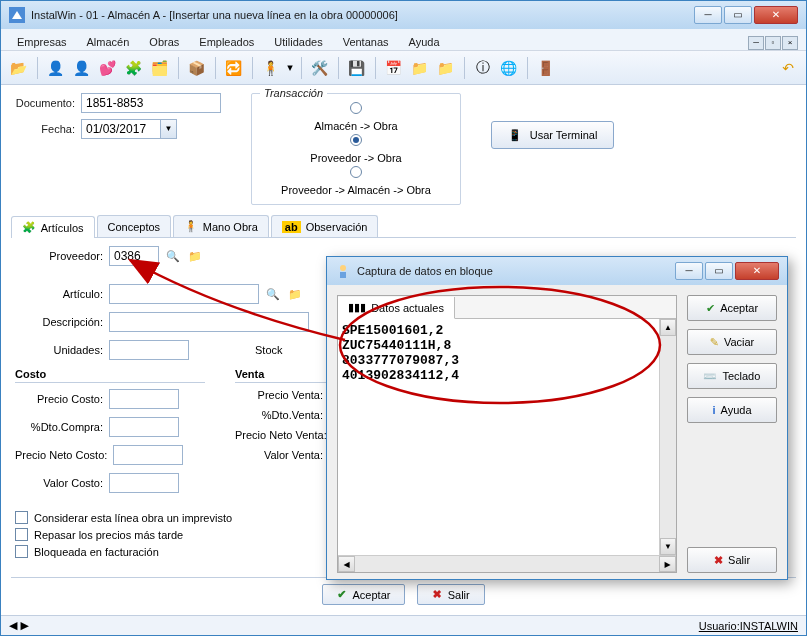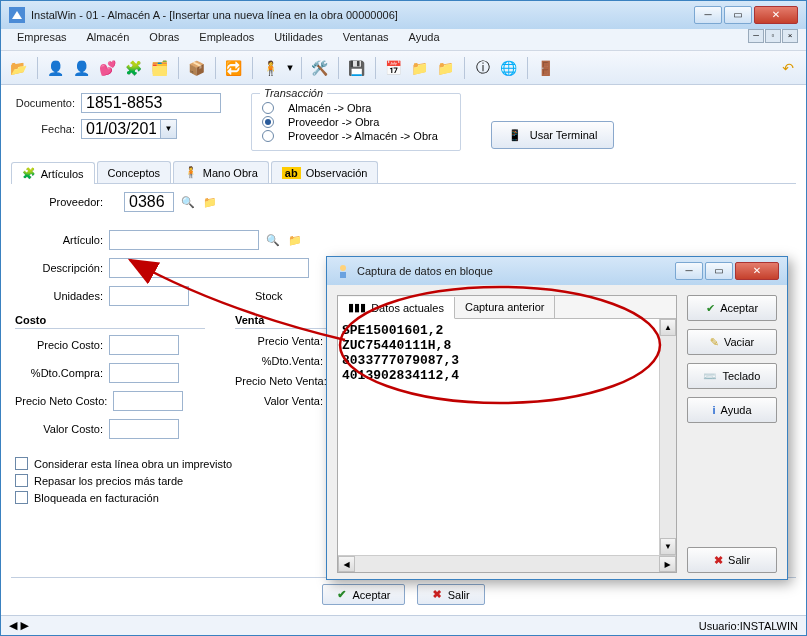--- a/index.html
+++ b/index.html
@@ -7,42 +7,42 @@
 
   
   .window { position: absolute; inset: 0; border: 1px solid #3a81c0; background: #fff; display: flex; flex-direction: column; }
   .titlebar { height: 28px; background: linear-gradient(#d5e7f8,#b9d6f1); display: flex; align-items: center; padding: 0 8px; color: #1a1a1a; }
   .titlebar .title-icon { width: 16px; height: 16px; margin-right: 6px; display:inline-block; }
   .titlebar .title-text { flex: 1; }
   .winbtns { display: flex; gap: 2px; margin-left: auto; }
   .winbtn { width: 28px; height: 18px; background: linear-gradient(#f5f9fd,#cfe2f5); border:1px solid #7aa7d2; border-radius:2px; text-align:center; line-height:15px; font-size:10px; cursor:pointer;}
   .winbtn.close-red { background: linear-gradient(#e47c6c,#c5402c); color:#fff; border-color:#a33; width:44px;}
   
-  .menubar { height: 22px; background:#eef4fb; display:flex; align-items:flex-start; gap:4px; padding:0 8px; border-bottom:1px solid #d0d8e4;}
+  .menubar { height: 22px; background:#eef4fb; display:flex; align-items:flex-end; gap:4px; padding:0 8px; border-bottom:1px solid #d0d8e4;}
   .menubar span { padding:2px 8px; cursor:pointer; color:#222;}
   .menubar .mdibtns { margin-left:auto; display:flex; gap:1px;}
   .mdibtn{width:16px;height:14px;border:1px solid #9ab;background:#dde8f3;font-size:8px;text-align:center;line-height:12px;cursor:pointer;}
 
   .toolbar { height: 34px; background: linear-gradient(#f5f8fd,#e2ecf8); border-bottom:1px solid #c1cee0; display:flex; align-items:center; padding:0 6px; gap:2px;}
   .tbtn { width:24px; height:24px; display:flex; align-items:center;justify-content:center;border:1px solid transparent;border-radius:3px;cursor:pointer;}
   .tsep{width:1px;height:22px;background:#b8c6da;margin:0 4px;}
 
   
   .client { flex:1; padding:6px 10px 4px 10px; background:#fff; display:flex; flex-direction:column; position:relative; }
 
   .row1 { display:flex; gap:30px; align-items:flex-start; padding:2px 0 10px 0;}
   .fieldrow { display:flex; align-items:center; gap:6px; margin-bottom:6px;}
   .lbl { text-align:right; min-width:64px; color:#222;}
-  .inp { border:1px solid #9db4cf; background:#fff; height:20px; padding:0 4px; font-size:16px;}
+  .inp { border:1px solid #9db4cf; background:#fff; height:20px; padding:0 4px; font-size:12px;}
   .dropdown { display:flex;}
   .dropdown .arrow{width:16px;height:20px;border:1px solid #9db4cf;border-left:none;background:linear-gradient(#f2f6fb,#d8e4f2);text-align:center;line-height:18px;font-size:8px;cursor:pointer;}
 
   .groupbox { border:1px solid #c7d3e4; border-radius:2px; padding:6px 10px; position:relative;}
   .groupbox .legend{position:absolute;top:-7px;left:8px;background:#fff;padding:0 4px;color:#222;font-style:italic;}
-  .radiorow{display:flex;align-items:center;gap:14px;margin:2px 0;}
+  .radiorow{display:flex;align-items:center;gap:6px;margin:2px 0;flex-direction:column;}
   .radio{width:12px;height:12px;border:1px solid #6b88a8;border-radius:50%;display:inline-flex;align-items:center;justify-content:center;}
   .radio.sel::after{content:"";width:6px;height:6px;background:#2a5b9a;border-radius:50%;}
 
   .big-btn { height:28px; padding:0 16px; border:1px solid #8aa8cc; background:linear-gradient(#fdfdfe,#e1e9f4); border-radius:3px; display:flex;align-items:center;gap:8px;cursor:pointer;}
 
   
   .tabs { display:flex; gap:2px; border-bottom:1px solid #c1cee0; }
   .tab { padding:4px 10px; border:1px solid #c1cee0; border-bottom:none; background:#eef3fa; border-radius:3px 3px 0 0; display:flex;align-items:center;gap:5px;cursor:pointer;}
   .tab.active{background:#fff;position:relative;top:1px;}
 
@@ -54,21 +54,21 @@
   .cols{display:flex;gap:30px;margin-top:4px;}
   .colhdr{font-weight:bold;border-bottom:1px solid #c1cee0;padding-bottom:2px;margin-bottom:6px;}
 
   .check{display:flex;align-items:center;gap:6px;margin:4px 0;}
   .checkbox{width:13px;height:13px;border:1px solid #6b88a8;background:#fff;}
 
   .footer-btns{display:flex;justify-content:center;gap:12px;padding:6px;border-top:1px solid #c1cee0;}
   .btn{padding:3px 14px;border:1px solid #8aa8cc;background:linear-gradient(#fdfdfe,#e4ebf5);border-radius:2px;display:flex;align-items:center;gap:6px;cursor:pointer;}
 
   .statusbar{height:20px;background:#eef3fa;border-top:1px solid #c1cee0;display:flex;align-items:center;padding:0 8px;}
-  .statusbar .user{margin-left:auto;}
+  .statusbar .user{margin-left:auto;text-decoration:underline;}
 
   
   .dialog { position:absolute; left:326px; top:256px; width:462px; height:324px; border:1px solid #3a81c0; background:#efefef; box-shadow:4px 4px 12px rgba(0,0,0,.35); display:flex;flex-direction:column;}
   .dialog .titlebar{height:28px;}
   .dialog-body{flex:1;display:flex;padding:10px 10px 6px 10px;gap:10px;}
   .dlg-left{flex:1;display:flex;flex-direction:column;border:1px solid #aaa;background:#fff;}
   .dlg-tabs{display:flex;background:#f5f5f5;border-bottom:1px solid #bbb;}
   .dlg-tab{padding:4px 10px;border-right:1px solid #bbb;cursor:pointer;display:flex;align-items:center;gap:5px;}
   .dlg-tab.active{background:#fff;border-bottom:1px solid #fff;position:relative;top:1px;}
   .dlg-text{flex:1;padding:2px ;position:relative;}
@@ -245,21 +245,21 @@
         </div>
       <div class="tab">
           <span style="background:#fc0;padding:0 3px;font-weight:bold">ab</span>
           <span>Observación</span>
         </div>
     </div>
 
     <div class="formarea">
       <div class="field2">
         <span class="lbl2">Proveedor:</span>
-        <input class="inp" style="width: 50px; margin-left: 15px;" value="0386">
+        <input class="inp" style="width: 50px;" value="0386">
         <span class="small-icon">🔍</span>
         <span class="small-icon">📁</span>
       </div>
       <div style="height:10px"></div>
       <div class="field2">
         <span class="lbl2">Artículo:</span>
         <input class="inp" style="width: 150px;">
         <span class="small-icon">🔍</span>
         <span class="small-icon">📁</span>
       </div>
@@ -358,23 +358,20 @@
       <div class="winbtn close-red">✕</div>
     </div>
   </div>
   <div class="dialog-body">
     <div class="dlg-left">
       <div class="dlg-tabs">
         <div class="dlg-tab active">
             <span>▮▮▮</span>
             <span>Datos actuales</span>
           </div>
-        <div class="dlg-tab">
-            <span>Captura anterior</span>
-          </div>
       </div>
       <div class="dlg-scroll" style="flex:1">
         <div class="dlg-text" style="flex:1">
           <textarea class="dlg-textarea" style="">SPE15001601,2
 ZUC75440111H,8
 8033777079087,3
 4013902834112,4</textarea>
         </div>
         <div class="dlg-scrollv">
           <div class="sbtn">▲</div>

